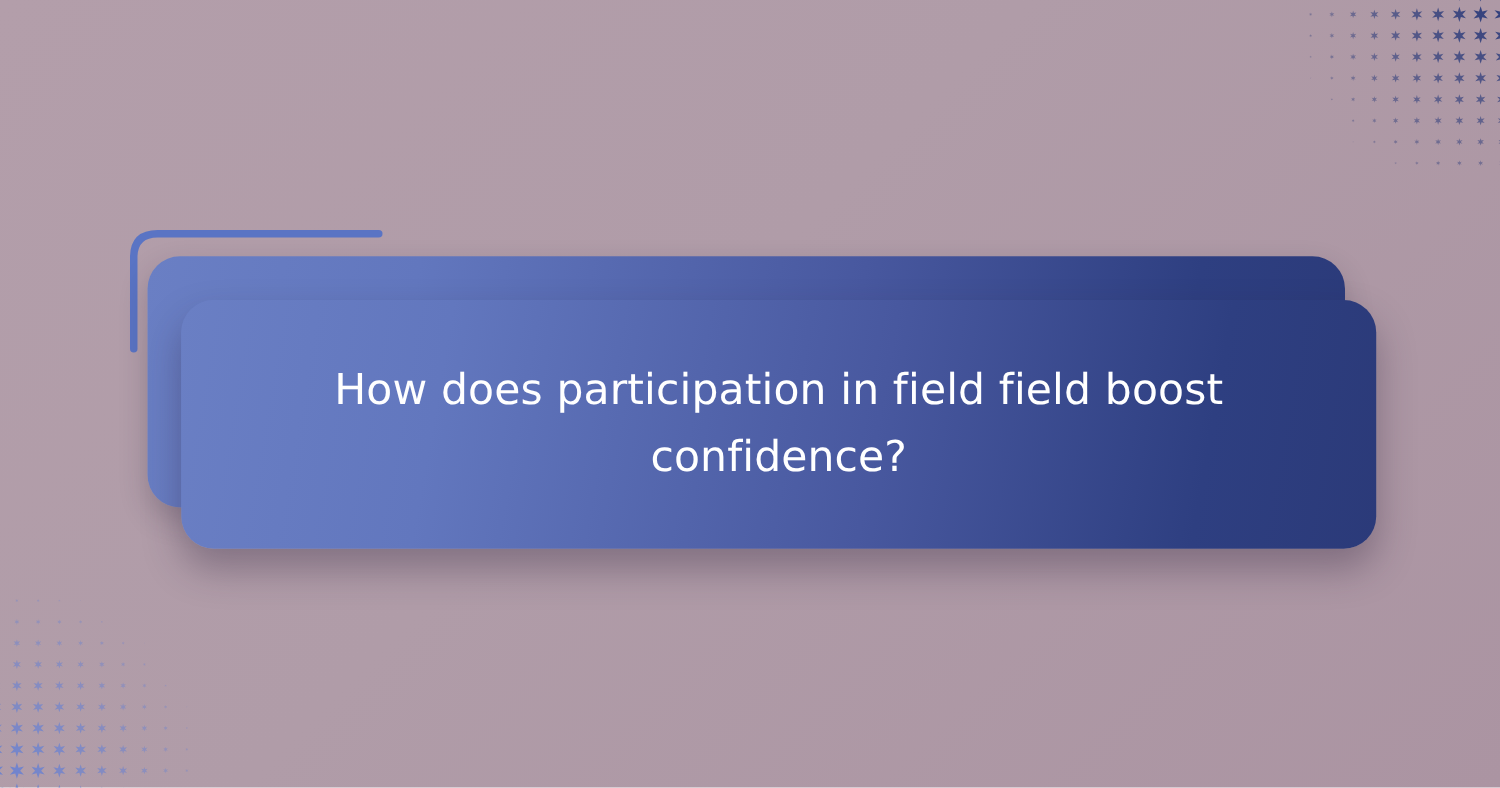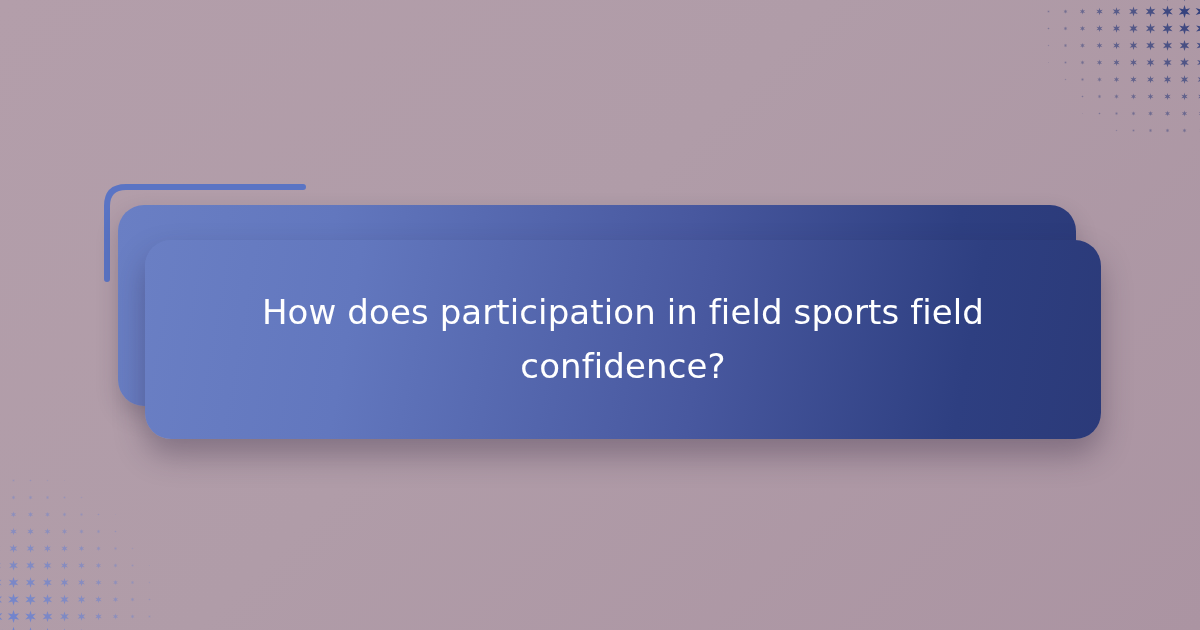--- a/index.html
+++ b/index.html
@@ -284,16 +284,16 @@
   <svg id="bracket-accent" viewBox="0 0 215 110" width="215" height="110" aria-hidden="true">
     <path id="bracket-path" d="M 205 9 L 28 9 Q 9 9 9 28 L 9 101" fill="none" stroke-linecap="round" stroke-linejoin="round" stroke="#5a74c4" stroke-width="6"></path>
   </svg>
 
   <div id="card-stack">
     <div class="card" id="card-back" style="border-radius: 26px;"></div>
     <div class="card" id="card-front" style="border-radius: 26px;"></div>
   </div>
 
   <div id="headline-wrap">
-    <h1 id="headline" style="color: rgb(255, 255, 255); font-size: 34px; text-align: center;">How does participation in field sports field confidence?</h1>
+    <h1 id="headline" style="color: rgb(255, 255, 255); font-size: 34px; text-align: center;">How does participation in field field boost confidence?</h1>
   </div>
 
 </div>
 
 </body></html>

